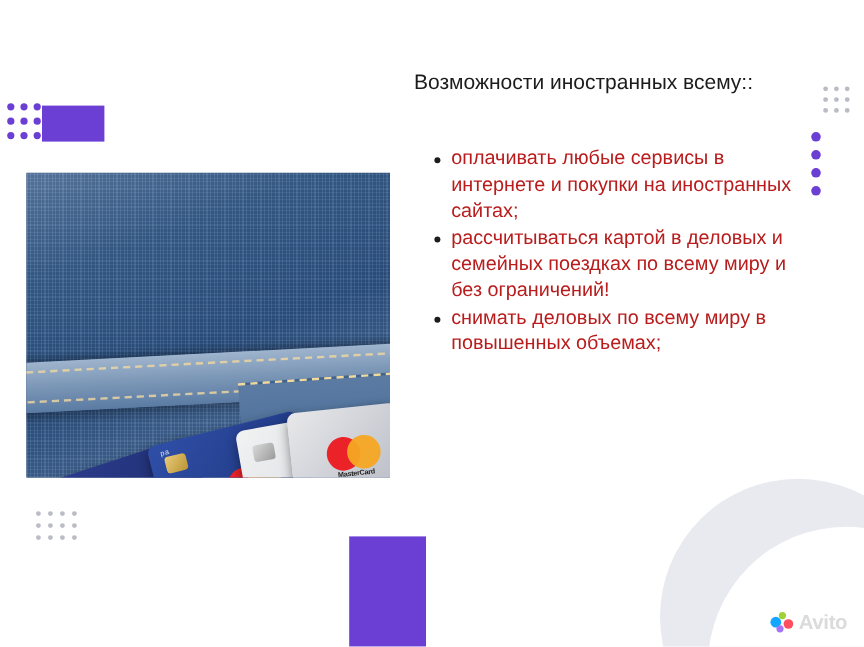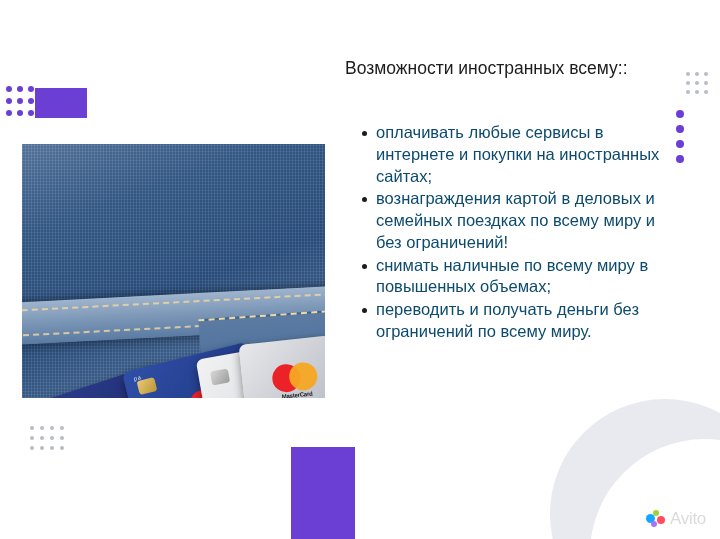--- a/index.html
+++ b/index.html
@@ -234,21 +234,21 @@
   .bullets {
     position: absolute;
     left: 358px;
     top: 122px;
     width: 306px;
     margin: 0;
     padding: 0 0 0 18px;
     list-style: none;
     font-size: 16.5px;
     line-height: 1.32;
-    color: #0c4a6e;
+    color: #b91c1c;
   }
   .bullets li {
     position: relative;
     margin: 0 0 1px 0;
   }
   .bullets li::before {
     content: "";
     position: absolute;
     left: -14px;
     top: 9px;
@@ -276,21 +276,21 @@
   .wm-logo .c {
     position: absolute;
     border-radius: 50%;
   }
   .wm-c1 { left: 0; top: 4px; width: 9px; height: 9px; background: #0af; background: #00a0ff; }
   .wm-c2 { left: 7px; top: 0; width: 6px; height: 6px; background: #97cf26; }
   .wm-c3 { left: 11px; top: 6px; width: 8px; height: 8px; background: #ff4053; }
   .wm-c4 { left: 5px; top: 11px; width: 6px; height: 6px; background: #a169f7; }
   .wm-text {
     font-size: 17px;
-    font-weight: normal;
+    font-weight: bold;
     color: #d8d8d8;
     letter-spacing: -0.3px;
   }
 </style>
 </head>
 <body>
 
 <div class="slide">
 
   <div class="rect-purple-topleft"></div>
@@ -399,23 +399,22 @@
         <div class="circ yellow"></div>
         <div class="mc-label dark">MasterCard</div>
       </div>
     </div>
   </div>
 
   <div class="heading">Возможности иностранных всему::</div>
 
   <ul class="bullets">
     <li>оплачивать любые сервисы в интернете и покупки на иностранных сайтах;</li>
-    <li>вознаграждения картой в деловых и семейных поездках по всему миру и без ограничений!</li>
-    <li>снимать наличные по всему миру в повышенных объемах;</li>
-    <li>переводить и получать деньги без ограничений по всему миру.</li>
+    <li>рассчитываться картой в деловых и семейных поездках по всему миру и без ограничений!</li>
+    <li>снимать деловых по всему миру в повышенных объемах;</li>
   </ul>
 
   <div class="watermark">
     <span class="wm-logo">
       <span class="c wm-c1"></span>
       <span class="c wm-c2"></span>
       <span class="c wm-c3"></span>
       <span class="c wm-c4"></span>
     </span>
     <span class="wm-text">Avito</span>

